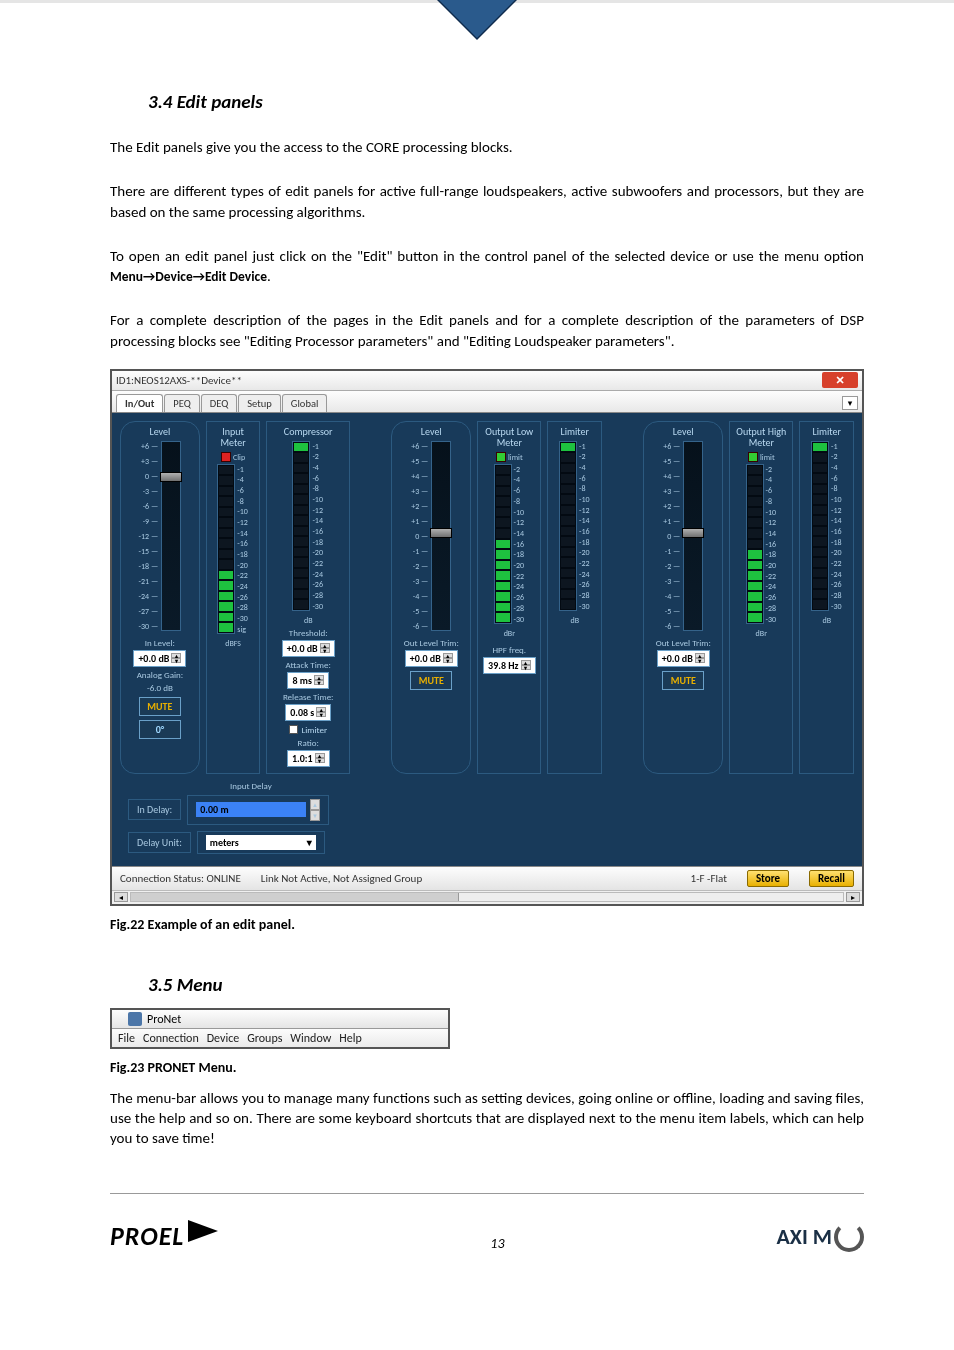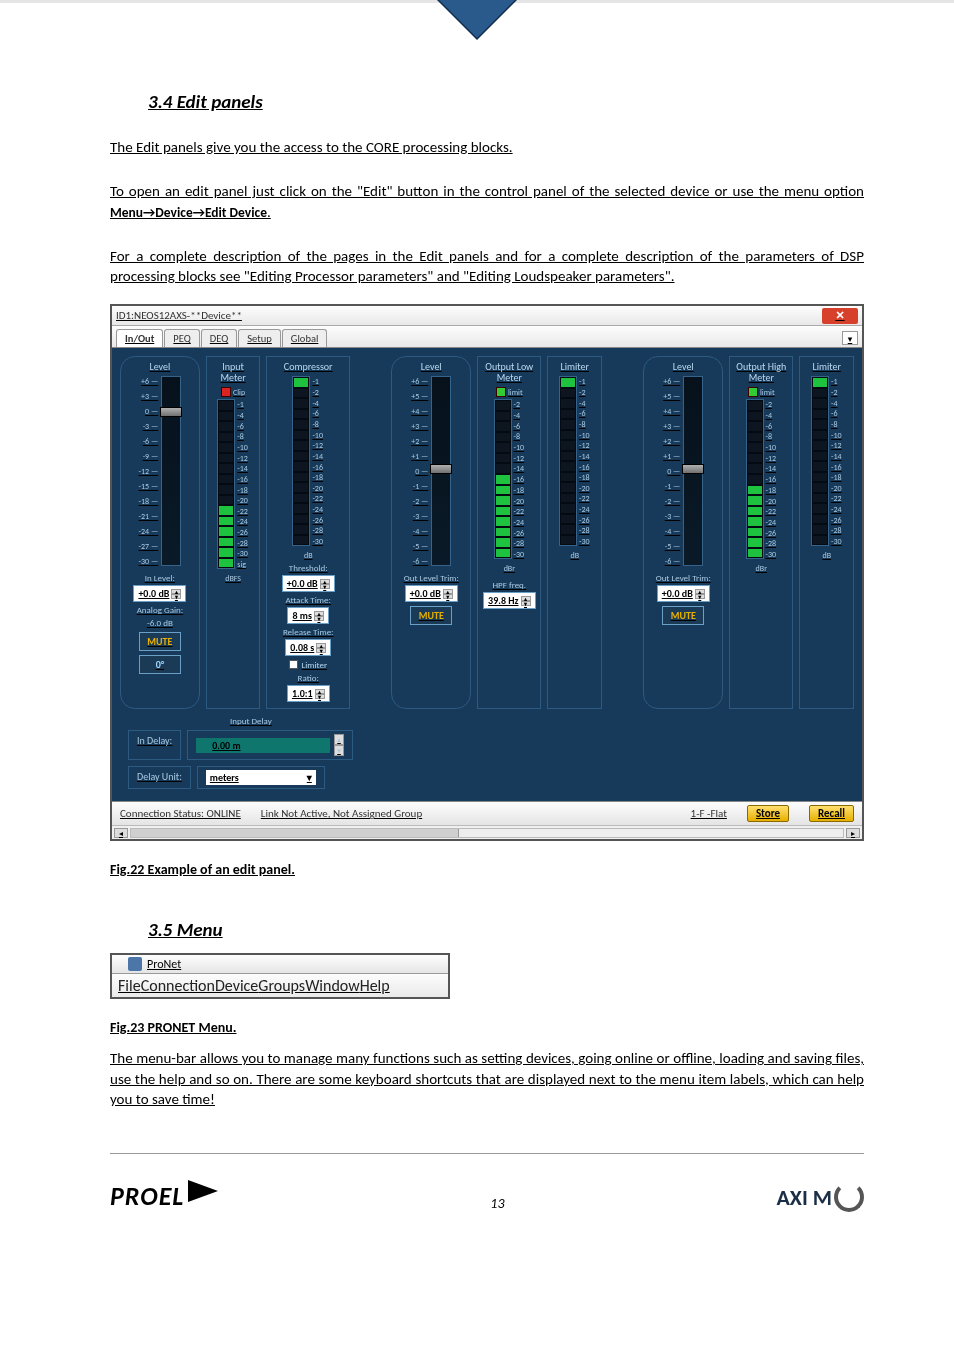--- a/index.html
+++ b/index.html
@@ -33,21 +33,20 @@
     left: 50%;
     top: -3px;
     transform: translateX(-50%);
     width: 0; height: 0;
     border-left: 38px solid transparent;
     border-right: 38px solid transparent;
     border-top: 38px solid #2a5a8c;
   }
   .content {
     padding: 0 90px 30px 110px;
-    text-decoration: underline;
   }
   h3.section-heading {
     font-style: italic;
     font-weight: bold;
     font-size: 19px;
     margin: 10px 0 12px 38px;
     color: #000;
   }
   p.body {
     text-align: justify;
@@ -202,26 +201,27 @@
     text-align: center;
     margin-top: 4px;
     min-width: 42px;
   }
   .btn.phase { color: #a0d8ff; }
   .lim-check { display: flex; align-items: center; gap: 3px; font-size: 9px; margin-top: 3px; }
   .lim-check .box { width: 9px; height: 9px; background: #fff; border: 1px solid #555; }
   .delay-row {
     display: flex;
     gap: 6px;
+    align-items: center;
     margin: 4px 8px 6px 8px;
     color: #a8c8e0;
     font-size: 10px;
   }
   .delay-row .cell { border: 1px solid #2c5a80; padding: 3px 8px; }
-  .delay-input { background: #0f766e; color: #000; font-weight: bold; padding: 1px 16px; width: 134px; }
+  .delay-input { background: #3b82f6; color: #000; font-weight: bold; padding: 1px 4px; width: 110px; }
   .delay-select {
     background: #fff; color: #000; font-weight: bold; padding: 1px 4px; width: 110px;
     display: flex; justify-content: space-between;
   }
   .status-bar {
     background: linear-gradient(#fdfdfd,#e4e4e4);
     border-top: 1px solid #888;
     display: flex;
     align-items: center;
     font-size: 11px;
@@ -242,39 +242,40 @@
     background: #f0f0f0;
     height: 14px;
     border-top: 1px solid #bbb;
     display: flex; align-items: center;
     padding: 0 2px;
     gap: 2px;
   }
   .scroll-row .arrow { width: 14px; height: 10px; background: #ddd; border: 1px solid #999; font-size: 8px; text-align: center; line-height: 9px; }
   .scroll-row .thumb { flex: 1; height: 10px; background: #eee; border: 1px solid #bbb; position: relative; }
   .scroll-row .thumb .inner { width: 46%; height: 100%; background: #cfcfcf; border-right: 1px solid #999; }
-  .fig-caption { font-weight: bold; font-size: 14px; margin-top: 20px; }
+  .fig-caption { font-weight: bold; font-size: 14px; margin-top: 10px; }
   .menu-window {
     border: 2px solid #555;
     width: 340px;
     margin-top: 10px;
   }
   .menu-title {
     background: linear-gradient(#fdfdfd,#e5e5e5);
     display: flex; align-items: center; gap: 5px;
     font-size: 12px;
     padding: 2px 16px;
     border-bottom: 1px solid #999;
   }
   .menu-title .icon { width: 14px; height: 14px; background: #4c76a8; border-radius: 2px; }
   .menu-bar {
     background: linear-gradient(#fcfcfc,#eaeaea);
     display: flex;
+    gap: 8px;
     padding: 2px 6px;
-    font-size: 16px;
+    font-size: 12px;
     color: #222;
   }
   .footer {
     display: flex;
     justify-content: space-between;
     align-items: flex-end;
     padding: 8px 90px 18px 110px;
     border-top: none;
     margin-top: 18px;
   }
@@ -297,20 +298,21 @@
 <div class="page-top-accent">
   <div class="chevron"></div>
   <div class="chevron-inner"></div>
 </div>
 
 <div class="content">
 
   <h3 class="section-heading">3.4   Edit panels</h3>
 
   <p class="body">The Edit panels give you the access to the CORE processing blocks.</p>
+  <p class="body">There are different types of edit panels for active full-range loudspeakers, active subwoofers and processors, but they are based on the same processing algorithms.</p>
   <p class="body">
     <span>To open an edit panel just click on the "Edit" button in the control panel of the selected device or use the menu option </span><span class="menu-path">Menu→Device→Edit Device</span><span>.</span>
   </p>
   <p class="body">For a complete description of the pages in the Edit panels and for a complete description of the parameters of DSP processing blocks see "Editing Processor parameters" and "Editing Loudspeaker parameters".</p>
 
   <div class="edit-panel">
     <div class="titlebar">
       <span>ID1:NEOS12AXS-**Device**</span>
       <div class="close-x">✕</div>
     </div>

